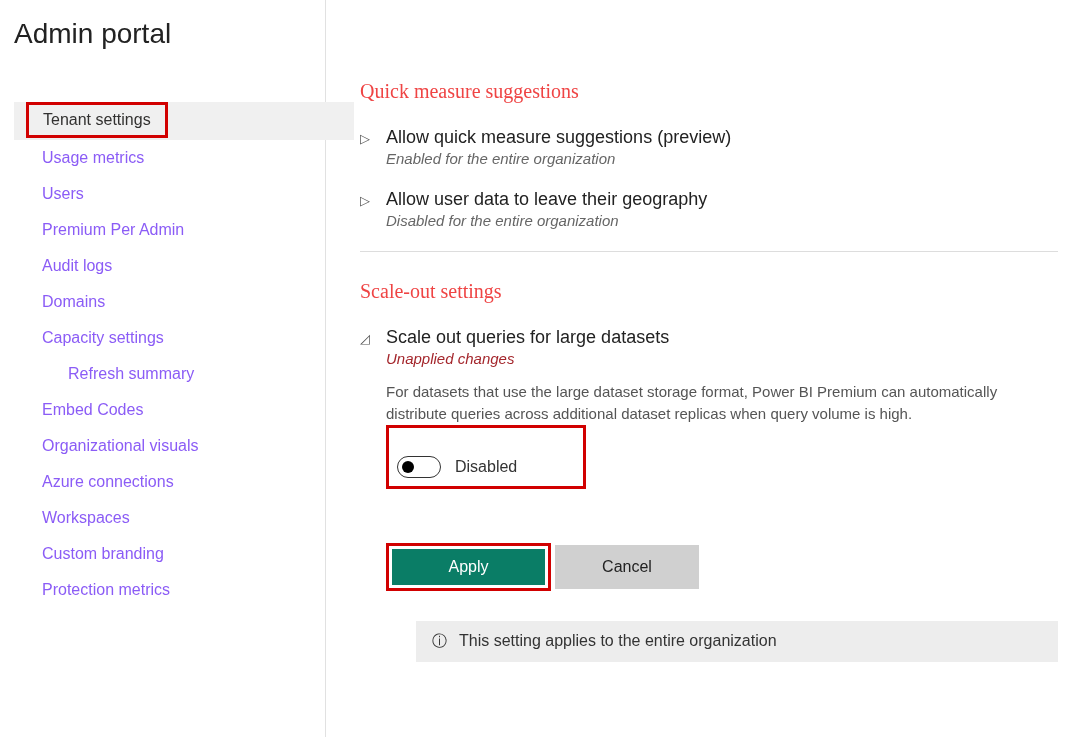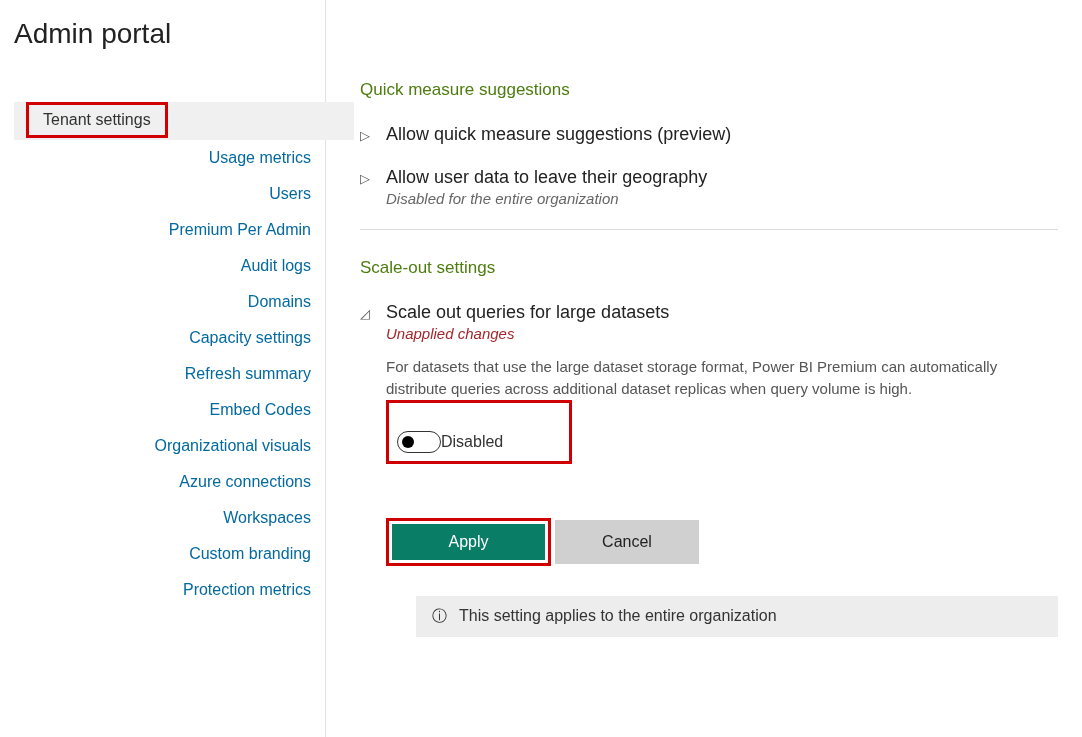--- a/index.html
+++ b/index.html
@@ -27,24 +27,23 @@
     }
     .portal-title {
       font-size: 28px;
       font-weight: 300;
       color: #222;
       margin-bottom: 52px;
     }
     .nav-item {
       padding: 9px 14px 9px 28px;
       font-size: 16px;
-      color: #0369a1;
+      color: #8b5cf6;
       cursor: pointer;
       font-weight: 400;
-      text-align: right;
     }
     .nav-subitem {
       padding-left: 54px;
     }
     .highlight-tenant {
       border: 3px solid #d10000;
       display: inline-block;
       padding: 6px 14px;
       font-size: 16px;
       margin-left: 12px;
@@ -55,24 +54,25 @@
       display: flex;
       align-items: center;
       background: #f0f0f0;
       width: 340px;
     }
     .main {
       flex: 1;
       padding: 80px 24px 20px 34px;
     }
     .section-title {
-      font-size: 17px;
+      font-size: 20px;
       font-weight: 400;
-      color: #4d7c0f;
+      color: #ef4444;
       margin-bottom: 24px;
+      font-family: Liberation Serif, serif;
     }
     .setting-row {
       display: flex;
       align-items: flex-start;
       gap: 14px;
       margin-bottom: 22px;
     }
     .caret {
       width: 12px;
       font-size: 13px;
@@ -107,20 +107,21 @@
       line-height: 1.45;
     }
     .group-divider {
       border: none;
       border-top: 1px solid #ddd;
       margin: 12px 0 28px 0;
     }
     .toggle-wrap {
       display: inline-flex;
       align-items: center;
+      gap: 14px;
       margin-top: 20px;
       padding: 5px 10px 5px 5px;
     }
     .toggle-highlight {
       border: 3px solid #d10000;
       display: inline-block;
       padding: 3px 56px 3px 3px;
     }
     .toggle {
       width: 44px;
@@ -213,20 +214,21 @@
   </aside>
 
   <main class="main">
 
     <div class="section-title">Quick measure suggestions</div>
 
     <div class="setting-row">
       <span class="caret">▷</span>
       <div class="setting-body">
         <div class="setting-name">Allow quick measure suggestions (preview)</div>
+        <div class="setting-status">Enabled for the entire organization</div>
       </div>
     </div>
 
     <div class="setting-row">
       <span class="caret">▷</span>
       <div class="setting-body">
         <div class="setting-name">Allow user data to leave their geography</div>
         <div class="setting-status">Disabled for the entire organization</div>
       </div>
     </div>

